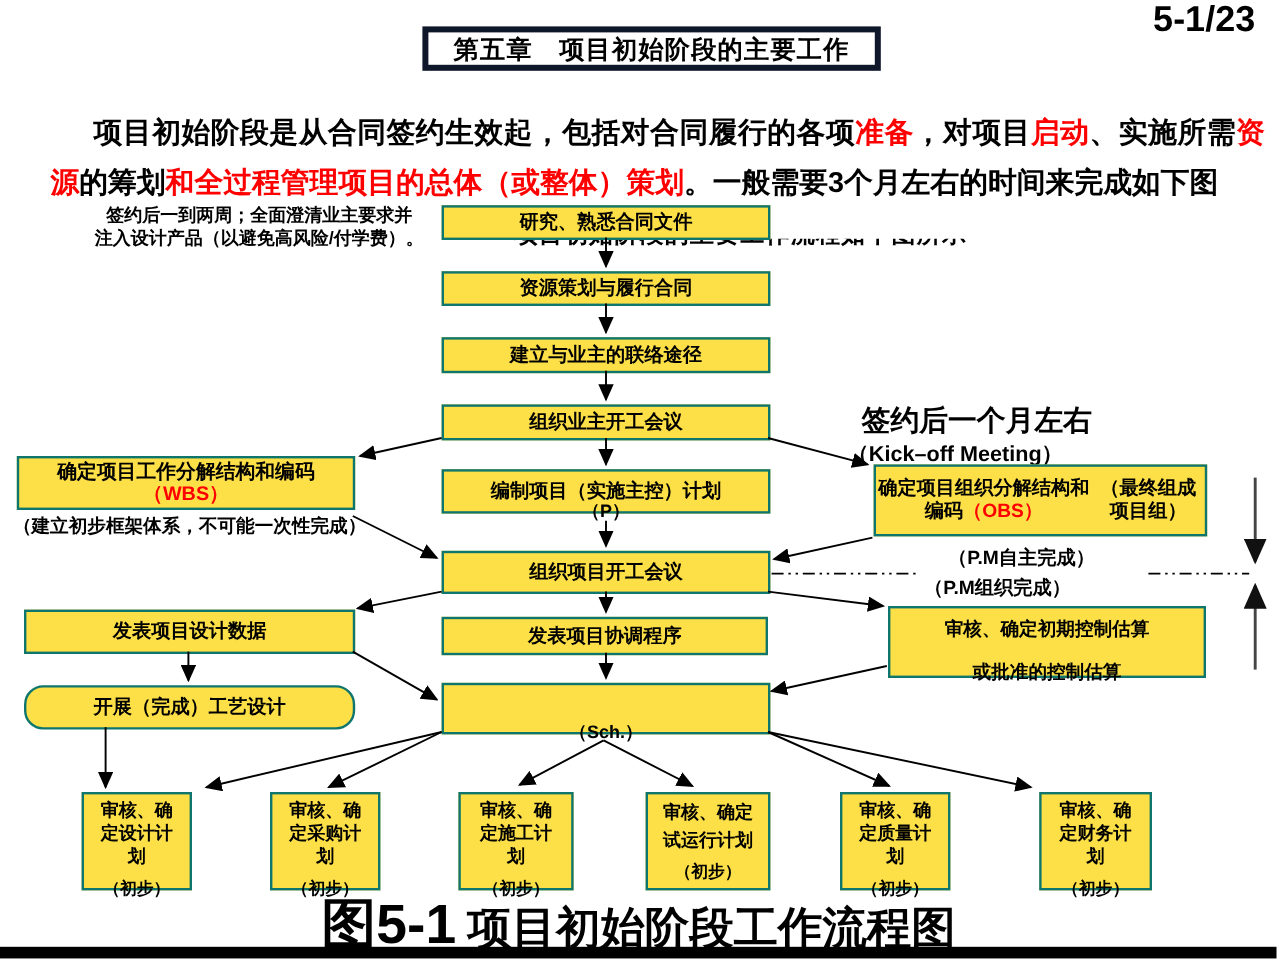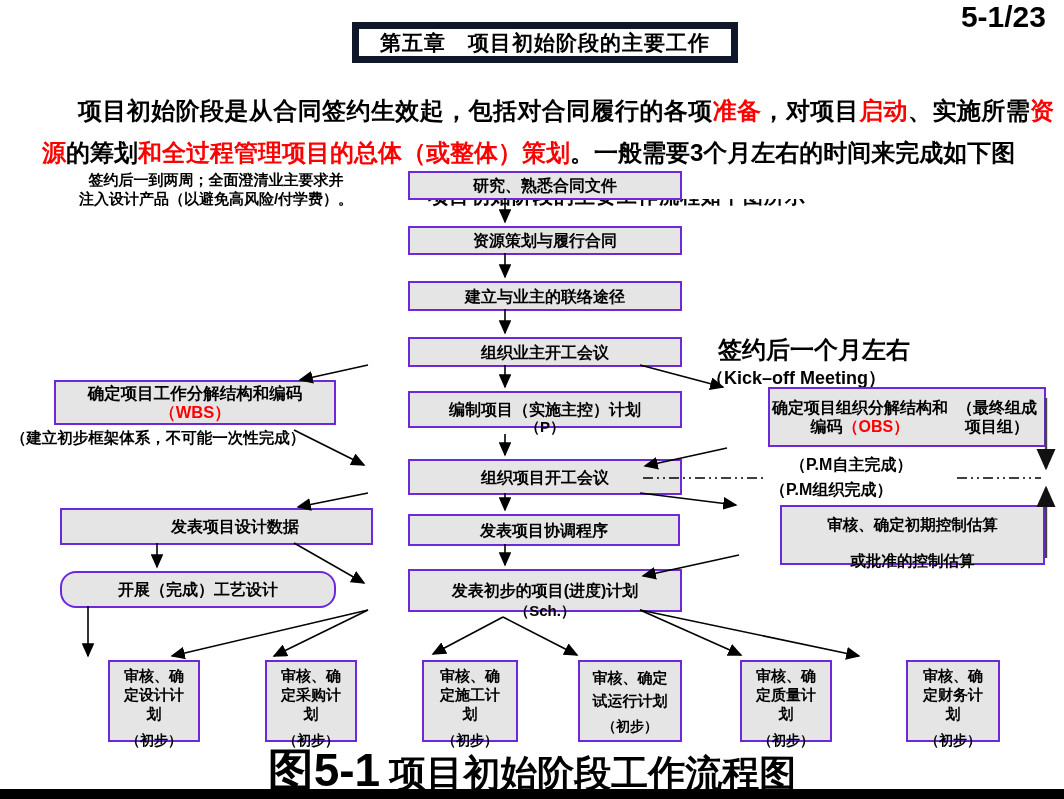--- a/index.html
+++ b/index.html
@@ -1,30 +1,30 @@
 <!DOCTYPE html>
 <html><head>
 <meta charset="utf-8">
 <style>
   html,body{margin:0;padding:0;background:#fff;}
   #slide{position:relative;width:1064px;height:799px;background:#fff;overflow:hidden;
          font-family:"Liberation Sans","DejaVu Sans",sans-serif;color:#000;}
   .red{color:#ff0000;}
   .abs{position:absolute;}
   #page-num{right:18px;top:0px;font-size:30px;font-weight:bold;}
-  #title-box{left:352px;top:22px;width:372px;height:27px;border:7px solid #0f172a;
+  #title-box{left:352px;top:22px;width:372px;height:27px;border:5px solid #0f172a;
              display:flex;align-items:center;justify-content:center;
              font-size:21px;font-weight:bold;letter-spacing:1px;}
   #intro{left:42px;top:90px;width:1012px;font-size:24px;font-weight:bold;
          line-height:42px;text-indent:1.5em;text-align:justify;}
   #left-note{left:60px;top:170px;width:312px;font-size:15px;font-weight:bold;
              line-height:19px;text-align:center;white-space:pre-line;}
-  .fbox{position:absolute;background:#e5e5e5;border:2px solid #6d28d9;z-index:2;
+  .fbox{position:absolute;background:#fde047;border:2px solid #0f766e;z-index:2;
         display:flex;align-items:center;justify-content:center;text-align:center;
-        font-weight:bold;font-size:16px;line-height:19px;margin-left:40px;}
+        font-weight:bold;font-size:16px;line-height:19px;}
   .straddle{position:absolute;left:0;right:0;top:calc(100% - 9px);text-align:center;
             font-weight:bold;font-size:15px;z-index:4;}
   #occluded{left:428px;top:199px;width:380px;height:9px;overflow:hidden;z-index:1;}
   #occluded span{display:block;font-size:20px;font-weight:bold;line-height:20px;
                  margin-top:-13px;letter-spacing:1px;white-space:nowrap;}
   #right-note1{left:718px;top:334px;font-size:24px;font-weight:bold;}
   #right-note2{left:706px;top:366px;font-size:18px;font-weight:bold;}
   #pm1{left:770px;top:455px;font-size:16px;font-weight:bold;z-index:3;margin-left:20px;}
   #pm2{left:770px;top:480px;font-size:16px;font-weight:bold;z-index:3;}
   #wbs-caption{left:5px;top:428px;width:306px;font-size:15.5px;font-weight:bold;text-align:center;}
@@ -75,41 +75,40 @@
     <span>编制项目（实施主控）计划</span>
     <span class="straddle">（P）</span>
   </div>
   <div class="fbox" style="left:368px;top:459px;width:270px;height:32px;">
       <span>组织项目开工会议</span>
     </div>
   <div class="fbox" style="left:368px;top:514px;width:268px;height:28px;">
       <span>发表项目协调程序</span>
     </div>
   <div class="fbox" style="left:368px;top:569px;width:270px;height:39px;">
-    <span>发表初步的项目(进度)计划</span>
     <span class="straddle">（Sch.）</span>
   </div>
 
   <div class="fbox" style="left:14px;top:380px;width:278px;height:41px;font-size:16.5px;">
     <span><span>确定项目工作分解结构和编码</span><span class="red">（WBS）</span></span>
   </div>
   <div class="abs" id="wbs-caption">（建立初步框架体系，不可能一次性完成）</div>
 
   <div class="abs" id="right-note1">签约后一个月左右</div>
   <div class="abs" id="right-note2">（Kick–off Meeting）</div>
 
   <div class="fbox" style="left:728px;top:387px;width:274px;height:56px;flex-direction:row;justify-content:space-evenly;">
     <span><span>确定项目组织分解结构和编码</span><span class="red">（OBS）</span></span>
     <span>（最终组成项目组）</span>
   </div>
 
   <div class="abs" id="pm1">（P.M自主完成）</div>
   <div class="abs" id="pm2">（P.M组织完成）</div>
 
-  <div class="fbox" style="left:20px;top:508px;width:272px;height:33px;padding-left:37px;">
+  <div class="fbox" style="left:20px;top:508px;width:272px;height:33px;">
       <span>发表项目设计数据</span>
     </div>
   <div class="fbox" style="left:20px;top:571px;width:272px;height:33px;border-radius:16px;">
       <span>开展（完成）工艺设计</span>
     </div>
 
   <div class="fbox" id="est-box" style="left:740px;top:505px;width:261px;height:48px;align-items:flex-start;padding-top:8px;font-size:15.5px;">
     <span>审核、确定初期控制估算</span>
     <span class="l2">或批准的控制估算</span>
   </div>

